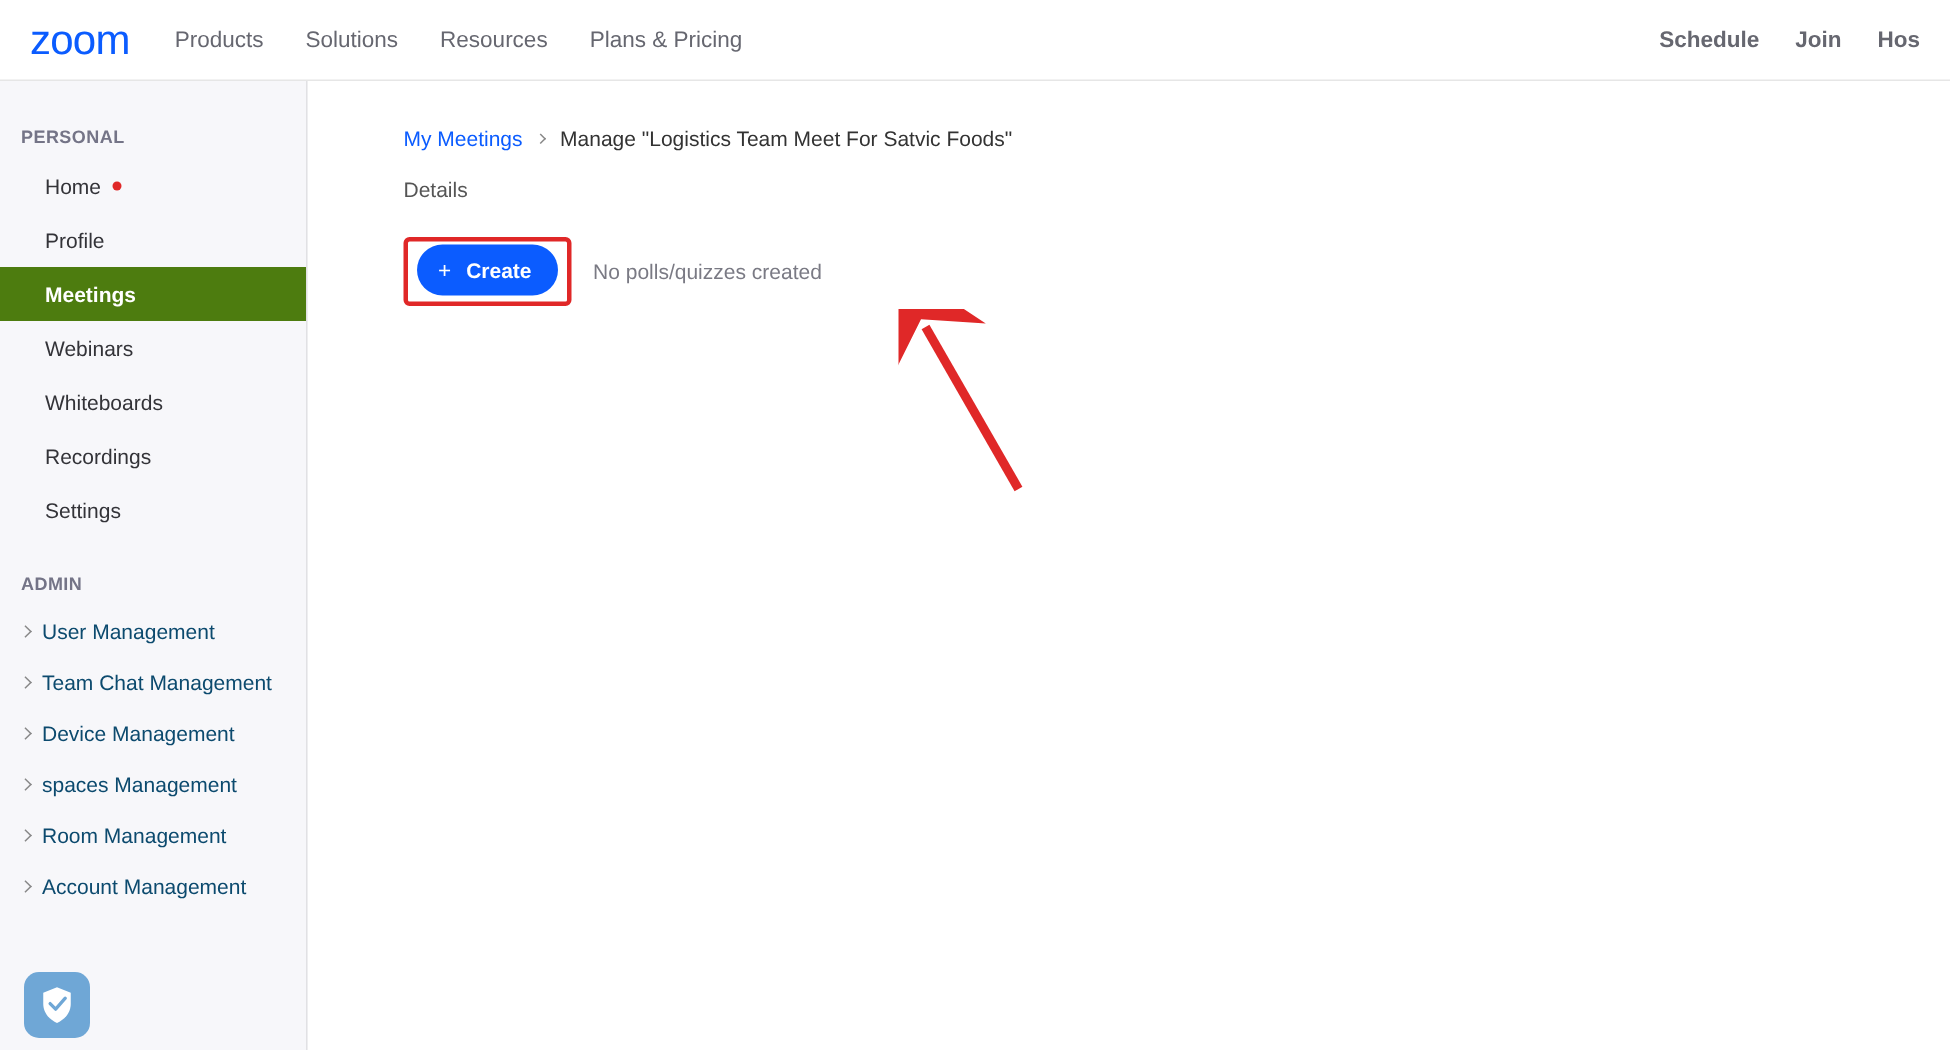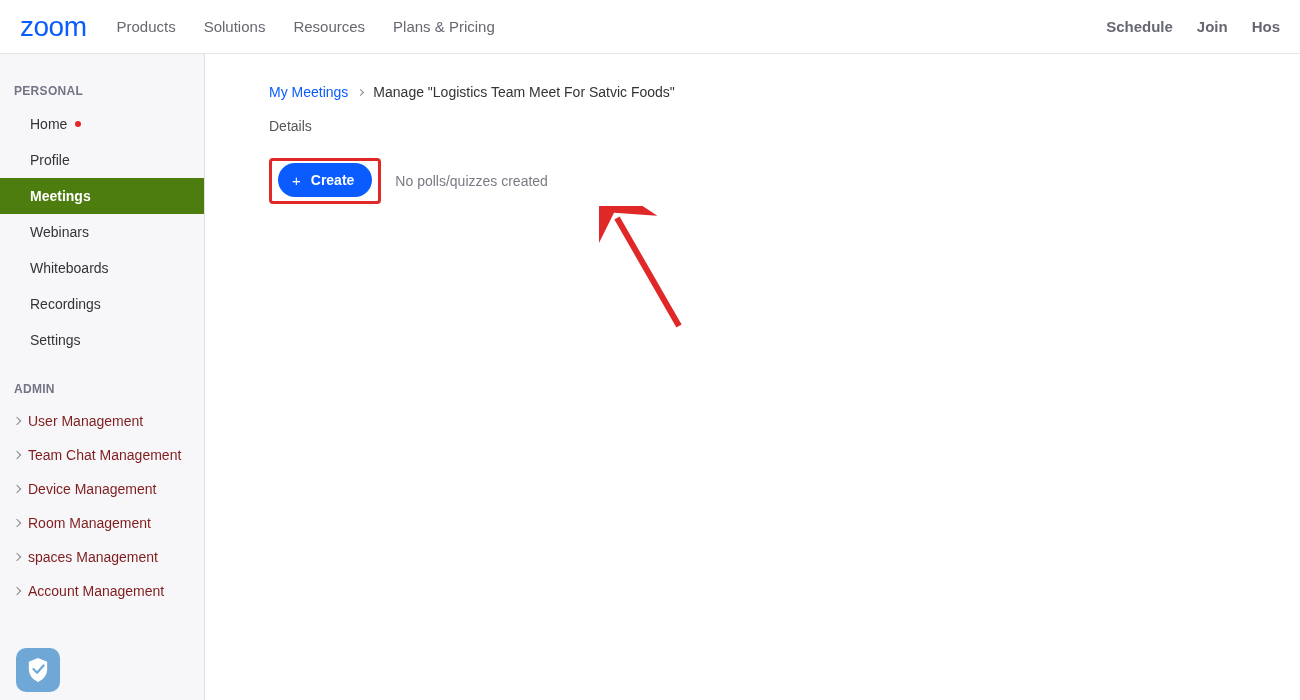--- a/index.html
+++ b/index.html
@@ -69,21 +69,21 @@
       align-items: center;
       gap: 6px;
     }
     .side-item.active { background: #4d7c0f; color: #fff; font-weight: 600; }
     .side-item .dot {
       width: 6px; height: 6px; background: #e02828; border-radius: 50%;
       display: inline-block; margin-left: 2px;
     }
     .admin-item {
       padding: 9px 14px 9px 14px;
-      color: #7f1d1d;
+      color: #0c4a6e;
       font-size: 14px;
       cursor: pointer;
       display: flex;
       align-items: center;
       gap: 8px;
     }
     .chev {
       width: 6px; height: 6px;
       border-right: 1.5px solid #888;
       border-bottom: 1.5px solid #888;
@@ -218,25 +218,25 @@
     <div class="admin-item">
       <span class="chev"></span>
       <span>Team Chat Management</span>
     </div>
     <div class="admin-item">
       <span class="chev"></span>
       <span>Device Management</span>
     </div>
     <div class="admin-item">
       <span class="chev"></span>
+      <span>spaces Management</span>
+    </div>
+    <div class="admin-item">
+      <span class="chev"></span>
       <span>Room Management</span>
-    </div>
-    <div class="admin-item">
-      <span class="chev"></span>
-      <span>spaces Management</span>
     </div>
     <div class="admin-item">
       <span class="chev"></span>
       <span>Account Management</span>
     </div>
 
     <div class="float-badge">
       <svg class="shield" viewBox="0 0 24 28">
         <path d="M12 1 L22 5 V13 C22 20 17 25 12 27 C7 25 2 20 2 13 V5 Z" fill="#fff"></path>
         <path d="M7 13 L11 17 L18 9" stroke="#6fa7d6" stroke-width="2.4" fill="none" stroke-linecap="round" stroke-linejoin="round"></path>

